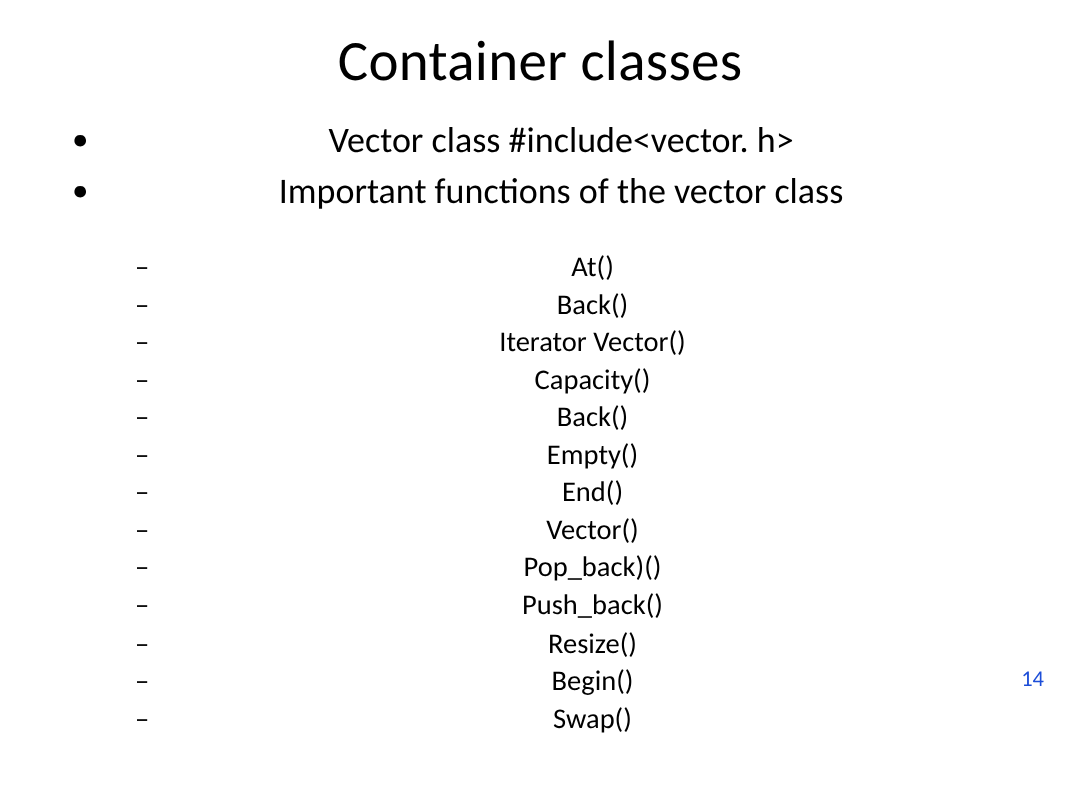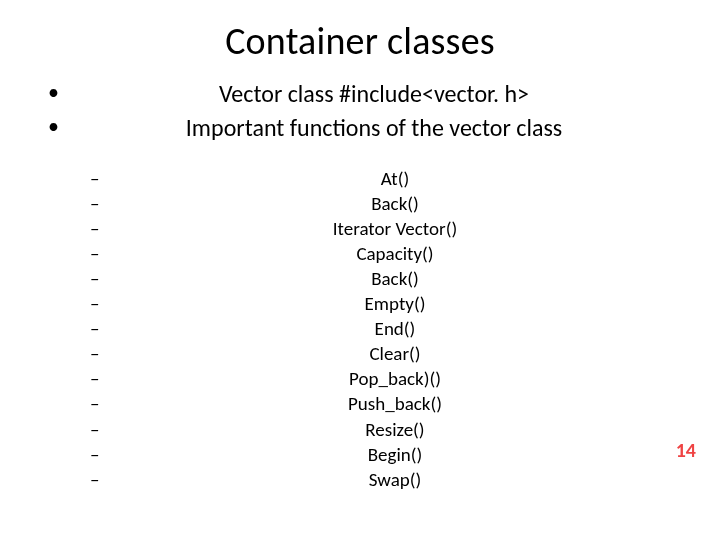--- a/index.html
+++ b/index.html
@@ -5,21 +5,21 @@
   * { margin: 0; padding: 0; box-sizing: border-box; }
   html, body { width: 720px; height: 540px; background: #fff; font-family: Calibri, "Segoe UI", Arial, sans-serif; color: #000; }
   .slide { position: relative; width: 720px; height: 540px; padding: 18px 40px 18px 40px; }
   .title { font-size: 38px; font-weight: 400; text-align: center; margin-bottom: 14px; letter-spacing: 0.2px; }
   .bullets-l1 { list-style: none; font-size: 24px; line-height: 1.35; text-align: center; }
   .bullets-l1 > li { position: relative; padding-left: 28px; margin-bottom: 2px; }
   .bullets-l1 > li::before { content: "•"; position: absolute; left: 8px; top: 0; font-size: 22px; }
   .bullets-l2 { list-style: none; font-size: 19px; line-height: 1.32; margin-top: 21px; }
   .bullets-l2 > li { position: relative; padding-left: 42px; margin-bottom: 0px; }
   .bullets-l2 > li::before { content: "–"; position: absolute; left: 22px; top: 0; }
-  .page-num { position: absolute; right: 24px; bottom: 78px; font-size: 20px; color: #ef4444; font-weight: bold; }
+  .page-num { position: absolute; right: 24px; bottom: 78px; font-size: 15px; color: #1d4ed8; }
 </style>
 </head>
 <body>
 
 <div class="slide">
   <h1 class="title">Container classes</h1>
 
   <ul class="bullets-l1">
     <li>
       <span>Vector class #include&lt;vector. h&gt;</span>
@@ -27,21 +27,21 @@
     <li>
       <span>Important functions of the vector class</span>
       <ul class="bullets-l2">
         <li><span>At()</span></li>
         <li><span>Back()</span></li>
         <li><span>Iterator Vector()</span></li>
         <li><span>Capacity()</span></li>
         <li><span>Back()</span></li>
         <li><span>Empty()</span></li>
         <li><span>End()</span></li>
-        <li><span>Clear()</span></li>
+        <li><span>Vector()</span></li>
         <li><span>Pop_back)()</span></li>
         <li><span>Push_back()</span></li>
         <li><span>Resize()</span></li>
         <li><span>Begin()</span></li>
         <li><span>Swap()</span></li>
       </ul>
     </li>
   </ul>
 
   <div class="page-num">14</div>

